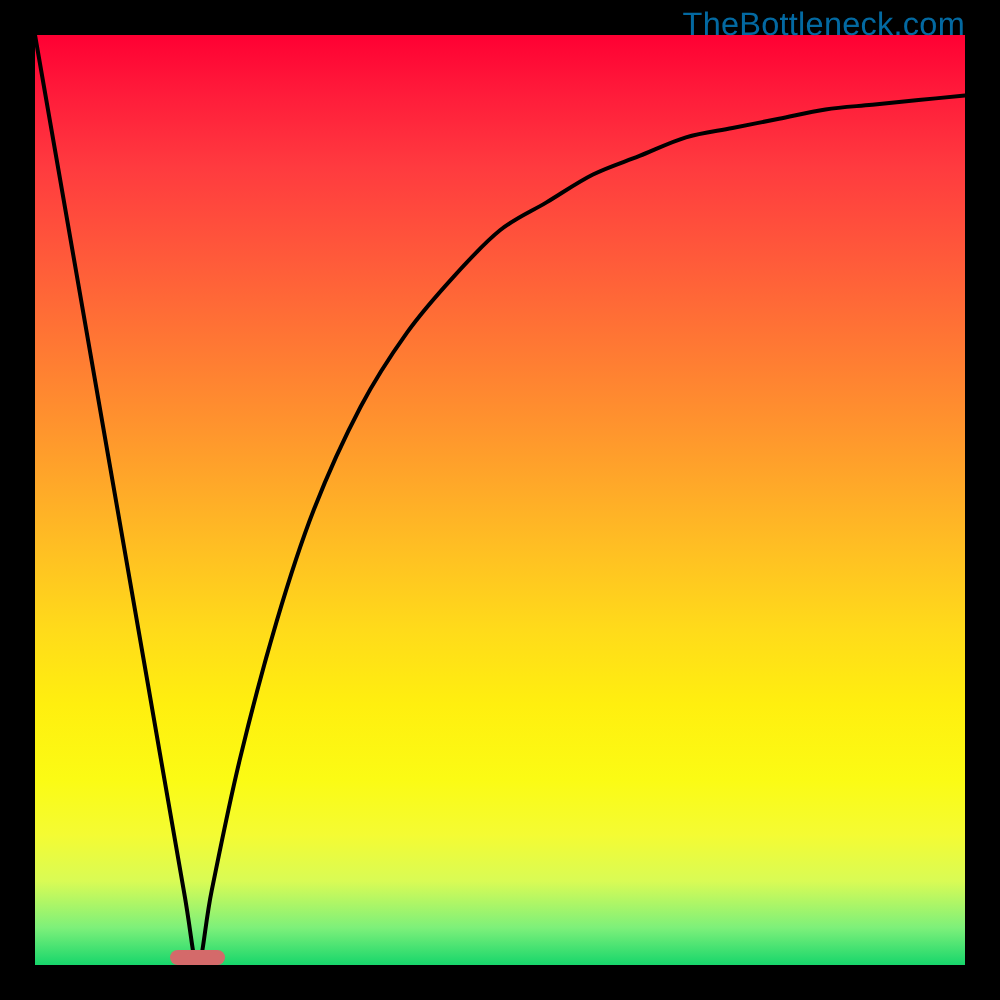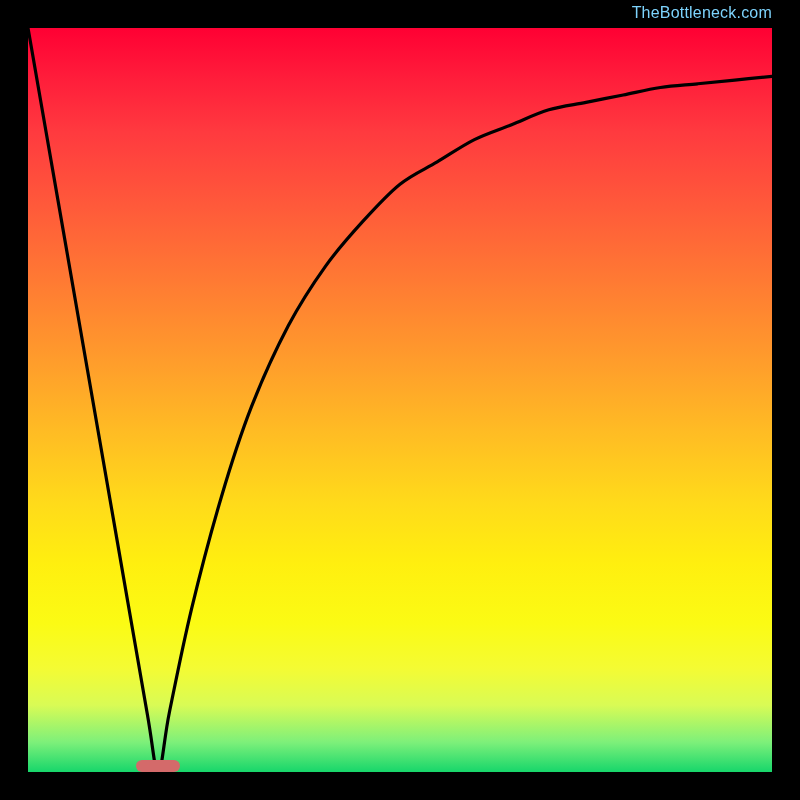--- a/index.html
+++ b/index.html
@@ -46,22 +46,22 @@
     position: absolute;
     left: 0;
     top: 0;
     width: 744px;
     height: 744px;
   }
   .watermark {
     position: absolute;
     top: 4px;
     right: 28px;
-    color: #7dd3fc;
-    font-size: 16px;
+    color: #0369a1;
+    font-size: 26px;
     font-weight: 500;
     letter-spacing: 0.2px;
     user-select: none;
     margin-left: 43px;
   }
   .minmark {
     position: absolute;
     width: 44px;
     height: 12px;
     border-radius: 6px;

